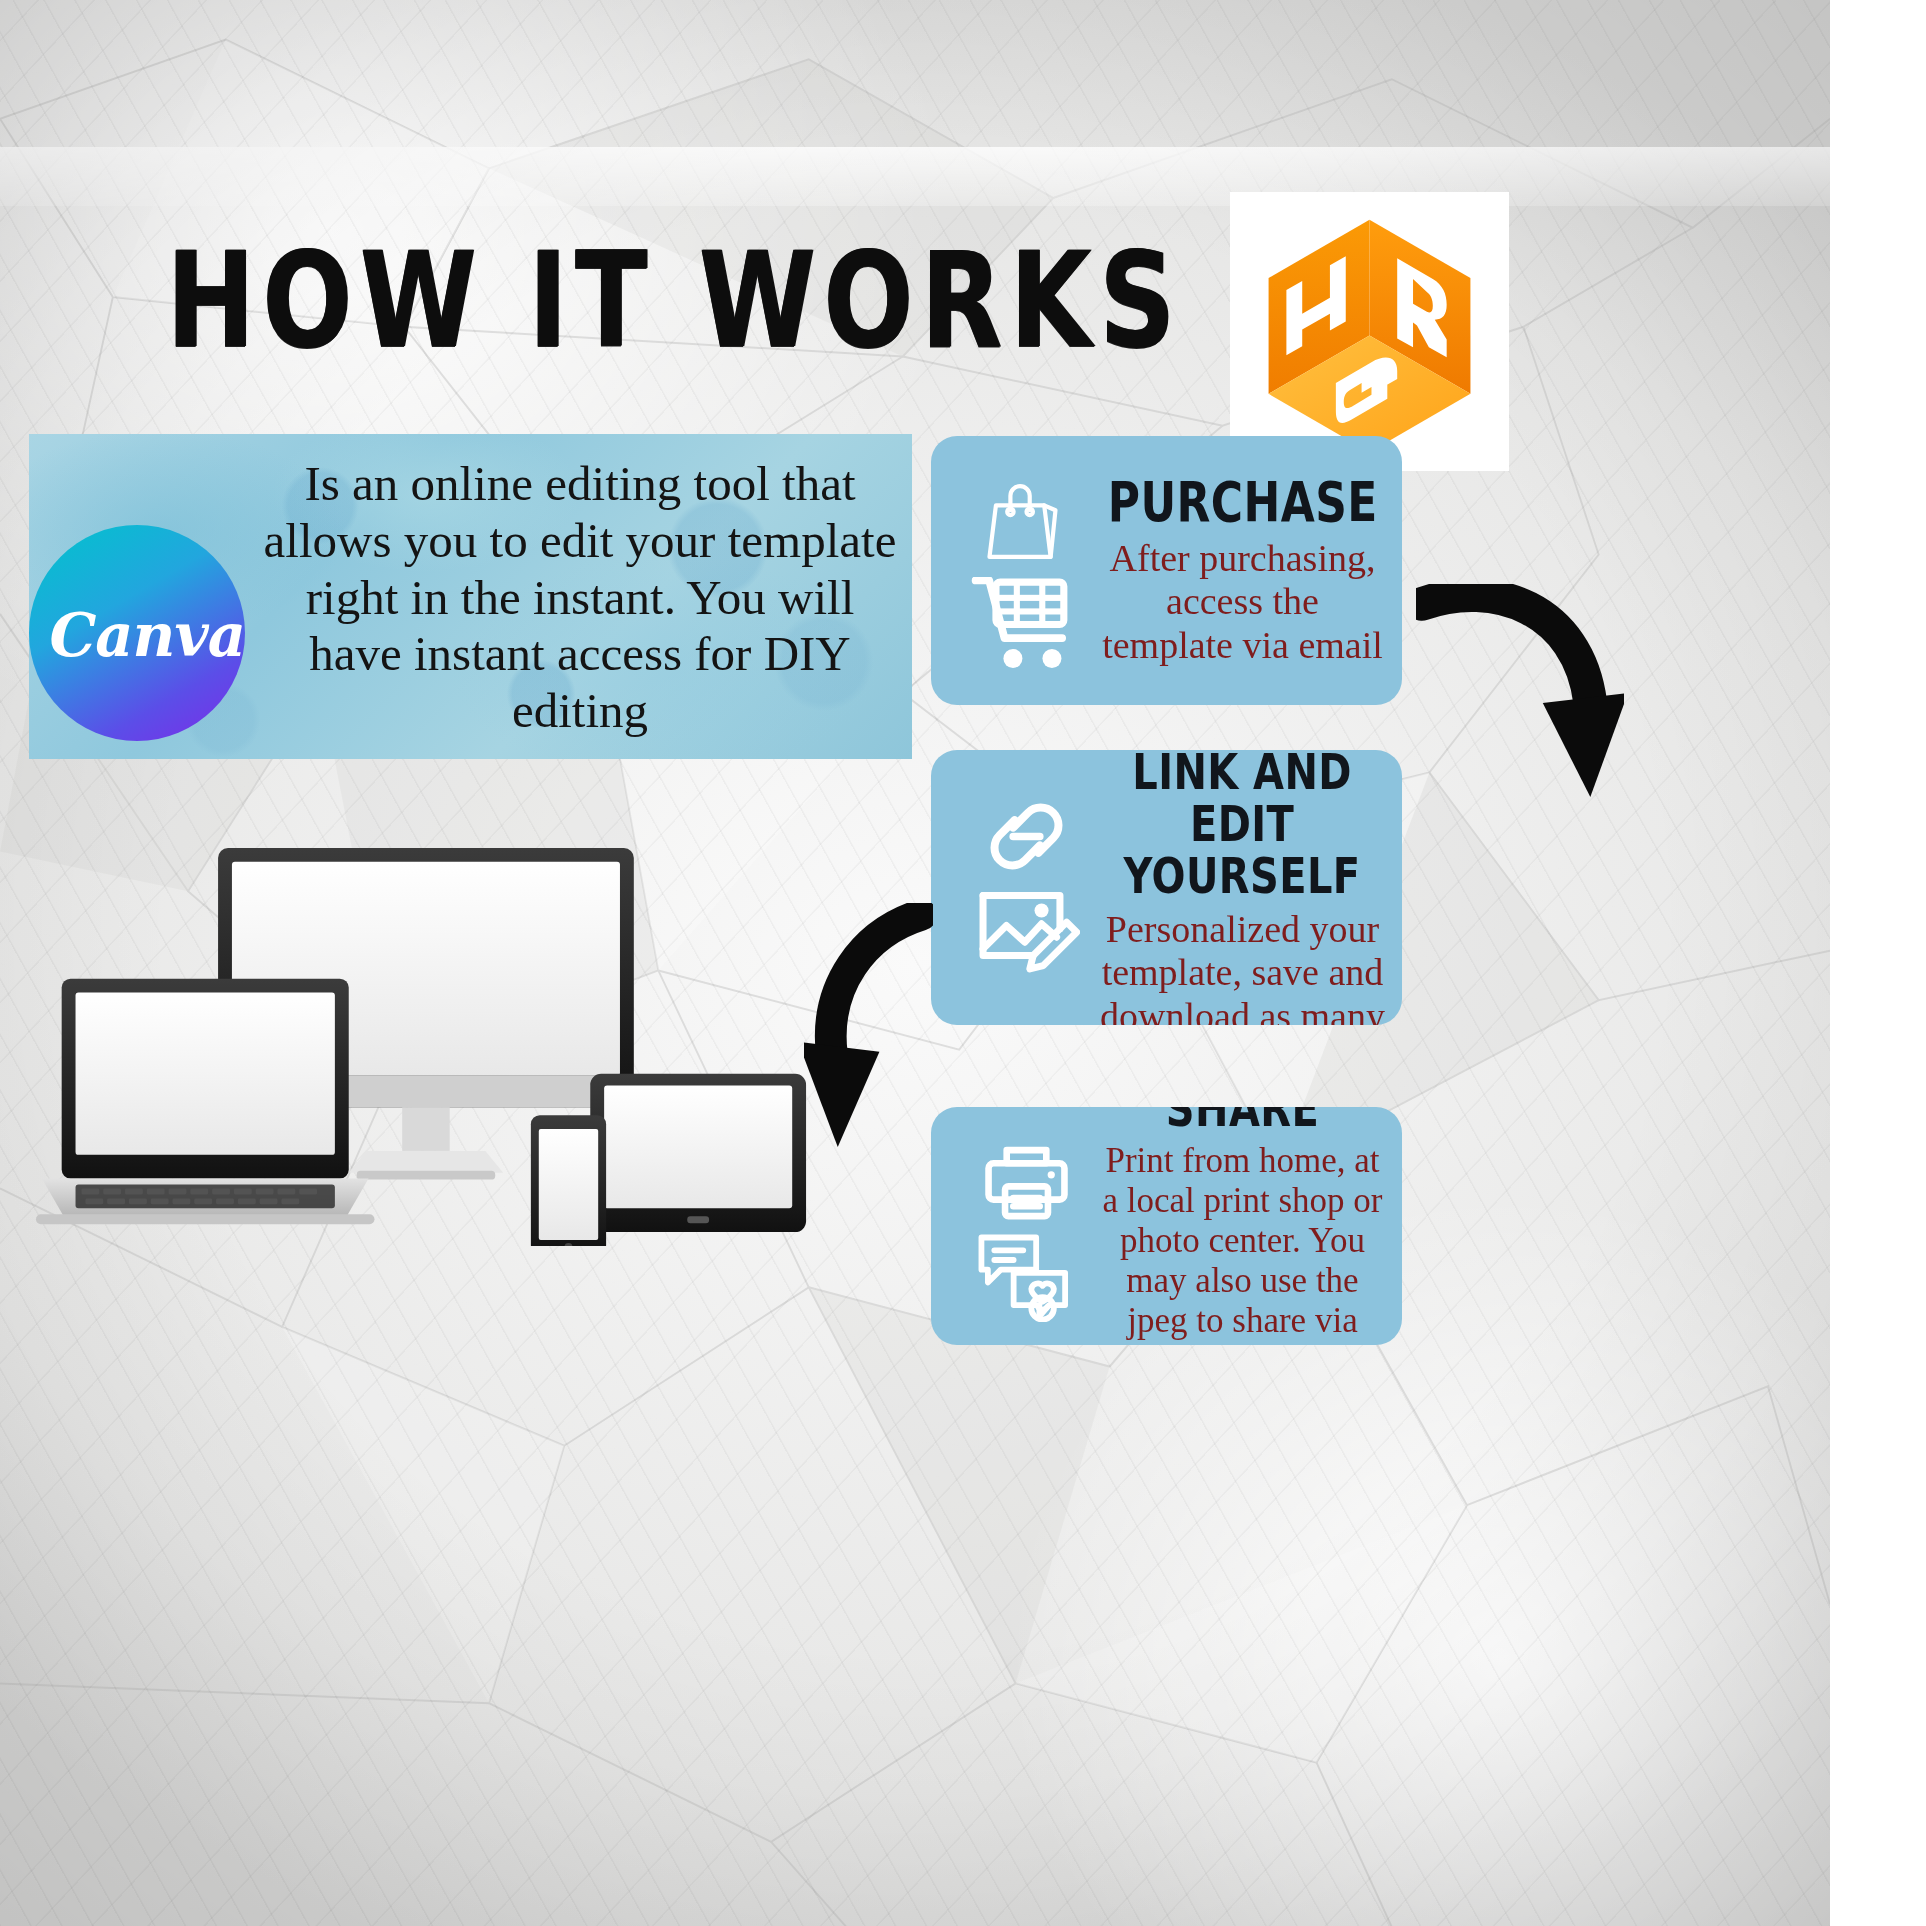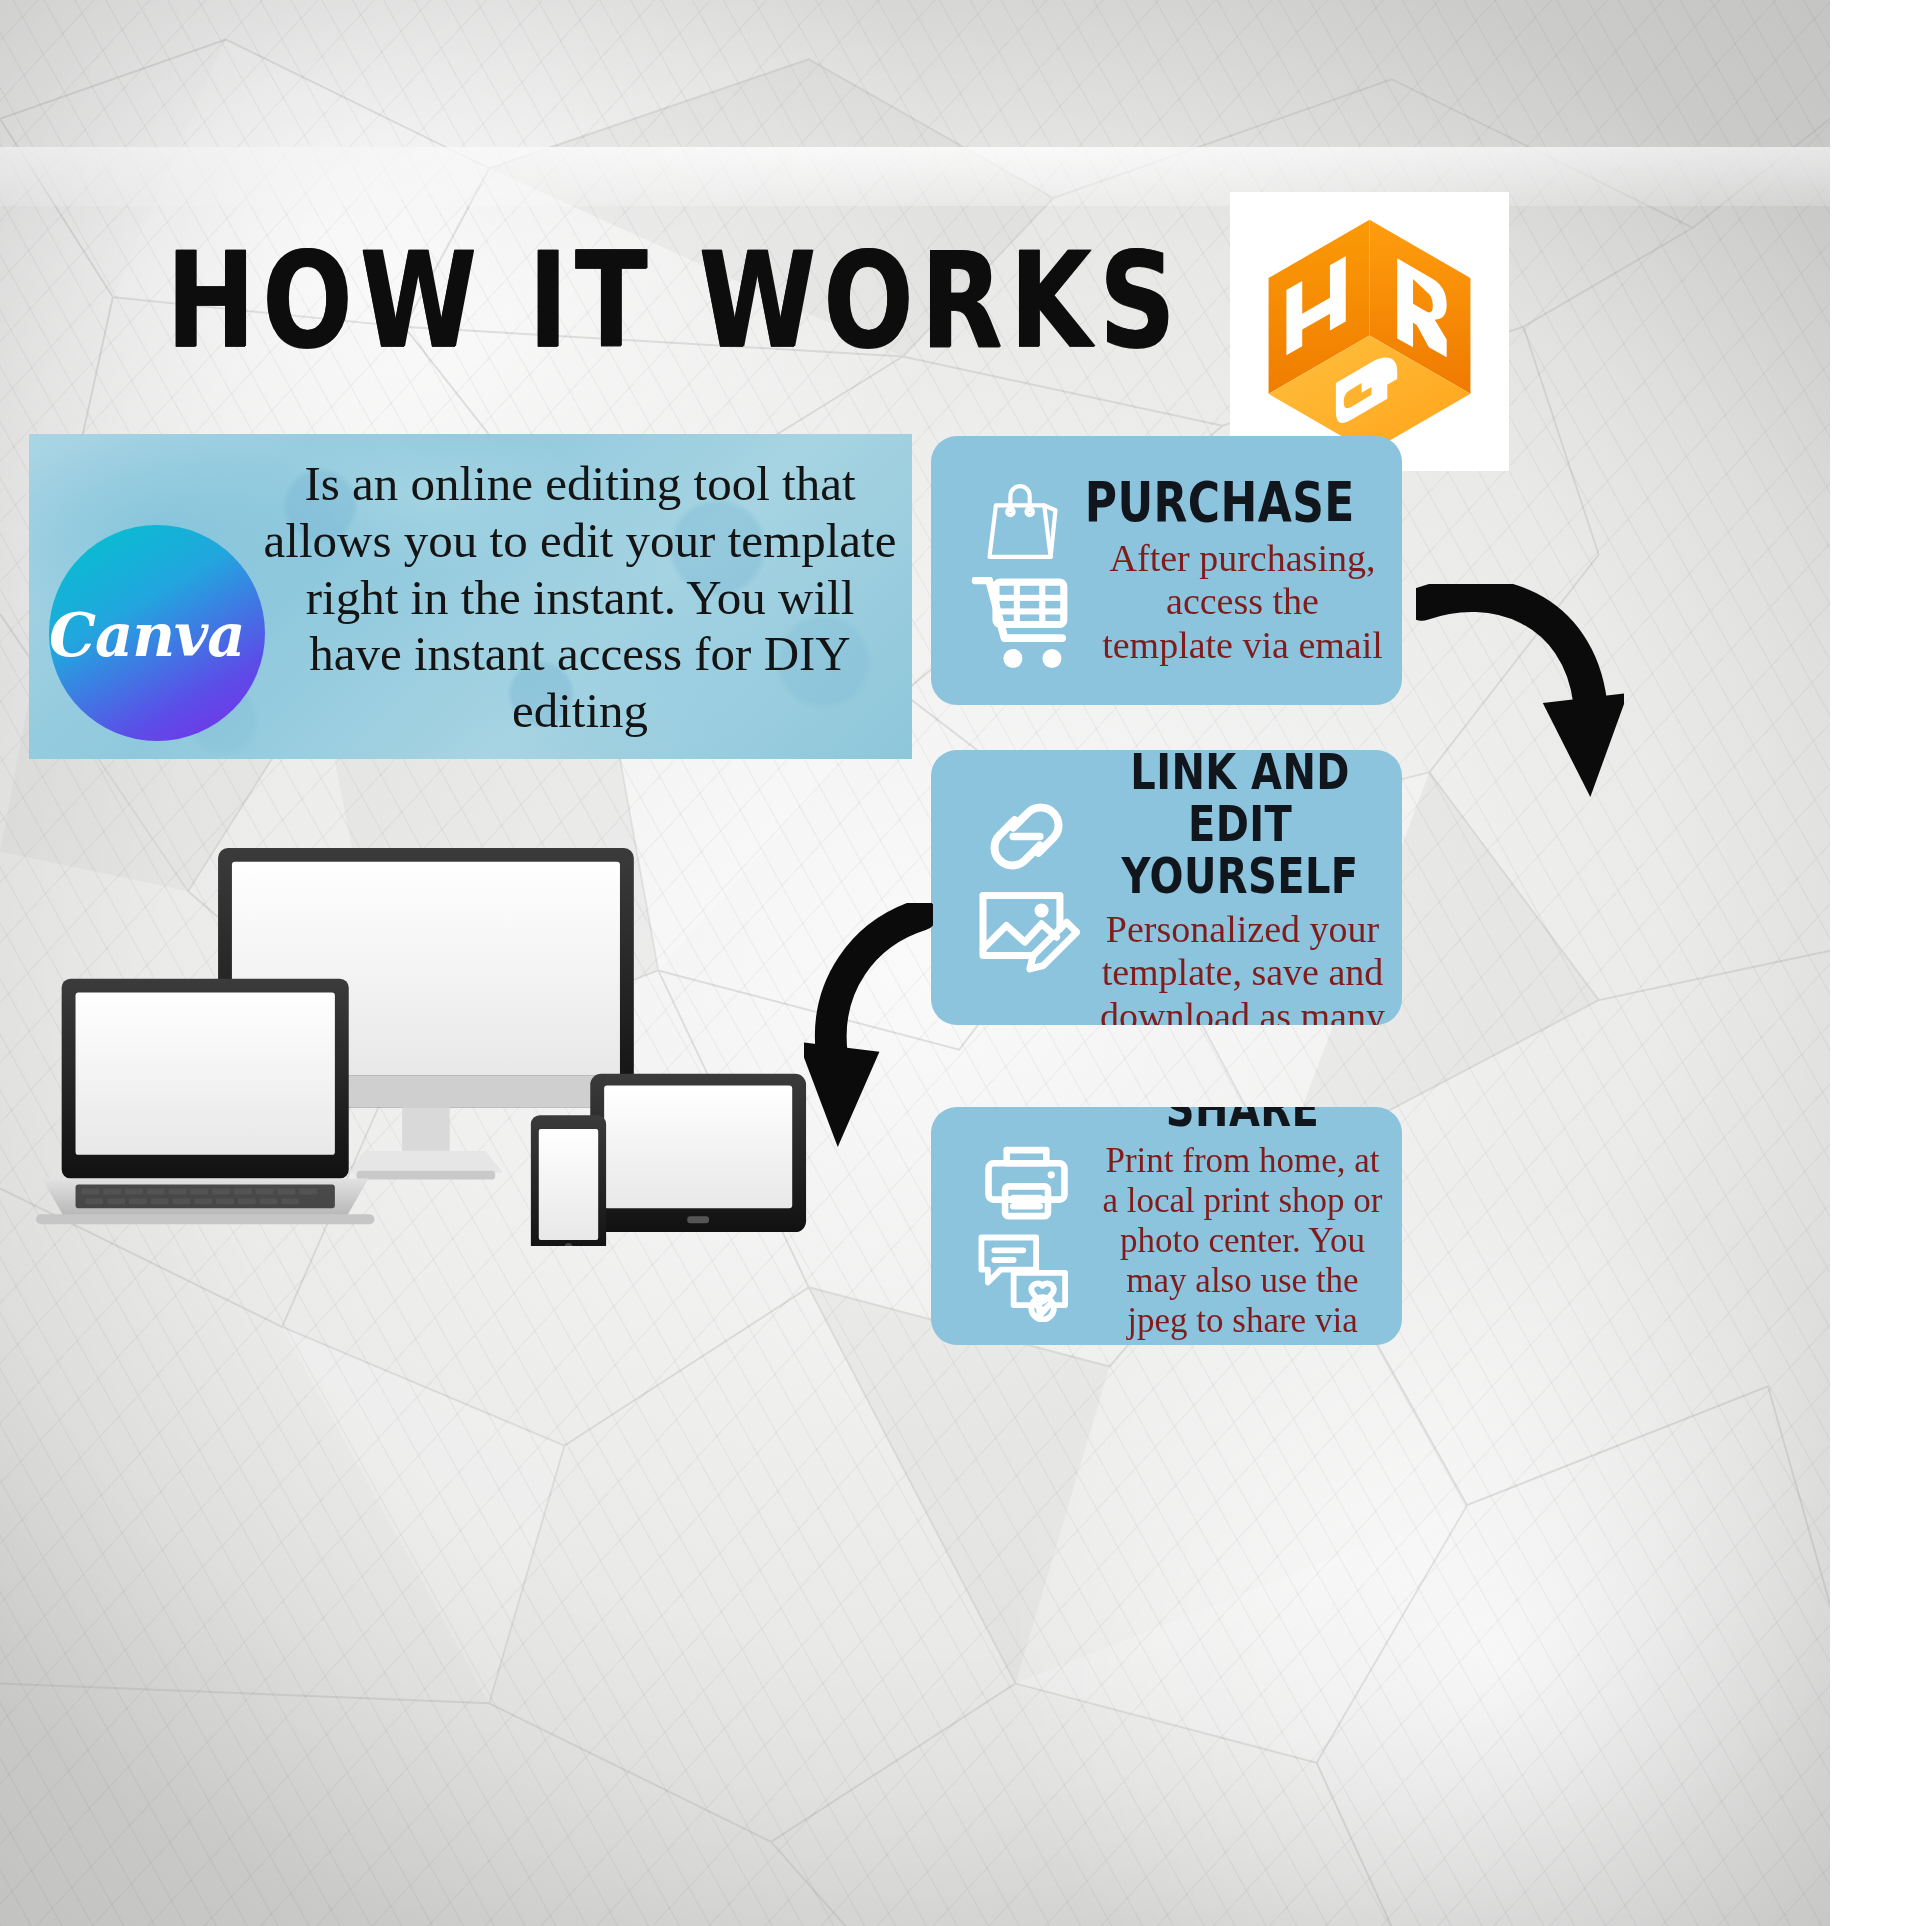--- a/index.html
+++ b/index.html
@@ -78,25 +78,25 @@
     position: absolute; inset: 0;
     background:
       radial-gradient(circle at 12% 60%, rgba(90,160,200,.30) 0 6%, rgba(0,0,0,0) 7%),
       radial-gradient(circle at 33% 22%, rgba(90,160,200,.22) 0 5%, rgba(0,0,0,0) 6%),
       radial-gradient(circle at 58% 80%, rgba(90,160,200,.25) 0 5%, rgba(0,0,0,0) 6%),
       radial-gradient(circle at 78% 35%, rgba(90,160,200,.22) 0 6%, rgba(0,0,0,0) 7%),
       radial-gradient(circle at 90% 70%, rgba(120,180,210,.25) 0 5%, rgba(0,0,0,0) 6%),
       radial-gradient(circle at 22% 88%, rgba(120,180,210,.22) 0 4%, rgba(0,0,0,0) 5%);
   }
   #canva-logo {
-    position: absolute; left: 20px; top: 91px;
+    position: absolute; left: 0; top: 91px;
     width: 216px; height: 216px;
     border-radius: 50%;
     background: linear-gradient(150deg, #00c4cc 0%, #22a6de 38%, #5b4ee8 75%, #7d2ae8 100%);
-    display: flex; align-items: center; justify-content: flex-start;
+    display: flex; align-items: center; justify-content: flex-end;
   }
   #canva-logo span {
     font-family: "DejaVu Serif", serif;
     font-style: italic;
     font-weight: 700;
     font-size: 59px;
     color: #ffffff;
     letter-spacing: -1px;
     transform: translateY(2px);
   }
@@ -120,21 +120,21 @@
     position: absolute; left: 26px; top: 0; bottom: 0;
     width: 139px;
     display: flex; flex-direction: column;
     align-items: center; justify-content: center;
     gap: 4px;
   }
   .card .card-ico svg { display: block; }
   .card .card-body {
     position: absolute; left: 166px; right: 14px; top: 0; bottom: 0;
     display: flex; flex-direction: column;
-    align-items: flex-end; justify-content: center;
+    align-items: center; justify-content: center;
   }
   .card h3 {
     font-family: "DejaVu Sans", sans-serif;
     font-weight: 700;
     font-size: 50px;
     line-height: 1.04;
     letter-spacing: 0.5px;
     color: #11161c;
     text-align: center;
     transform: scaleX(.80);

